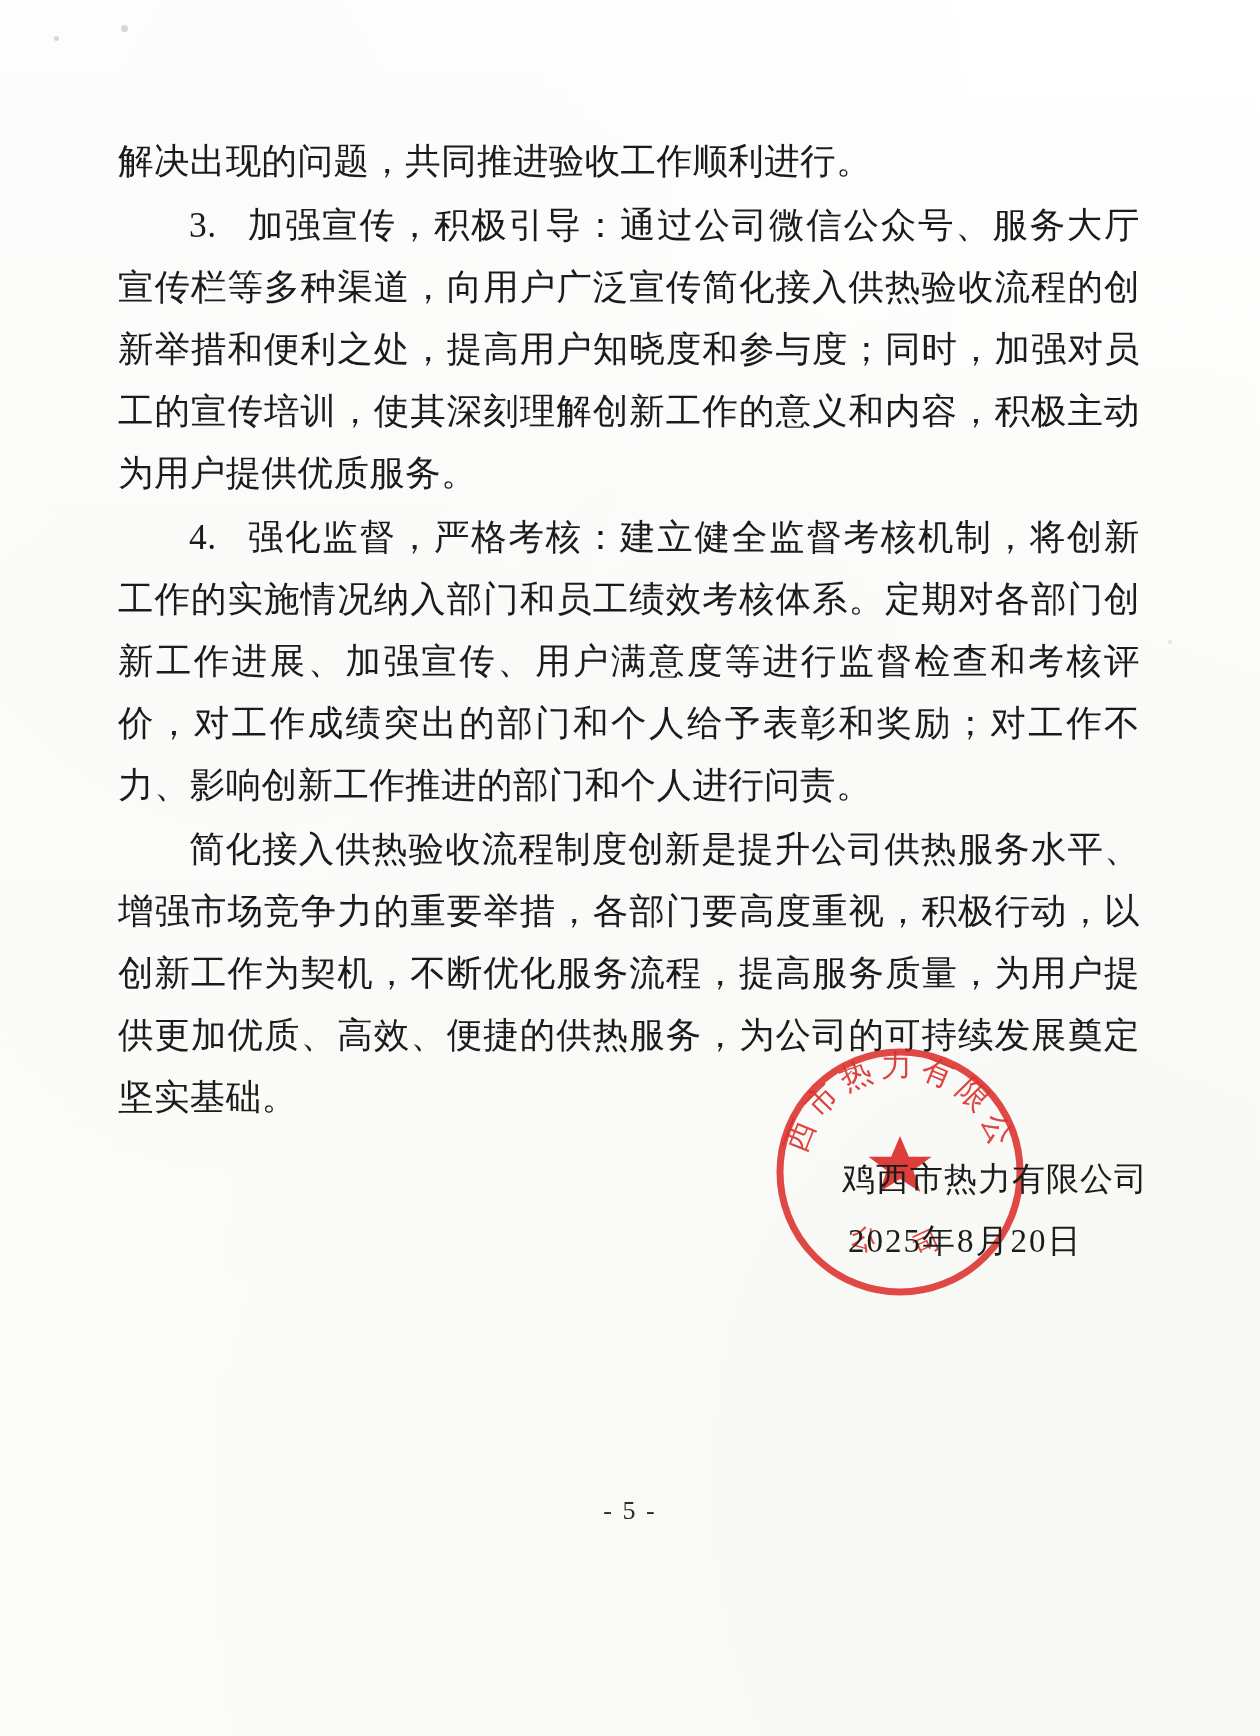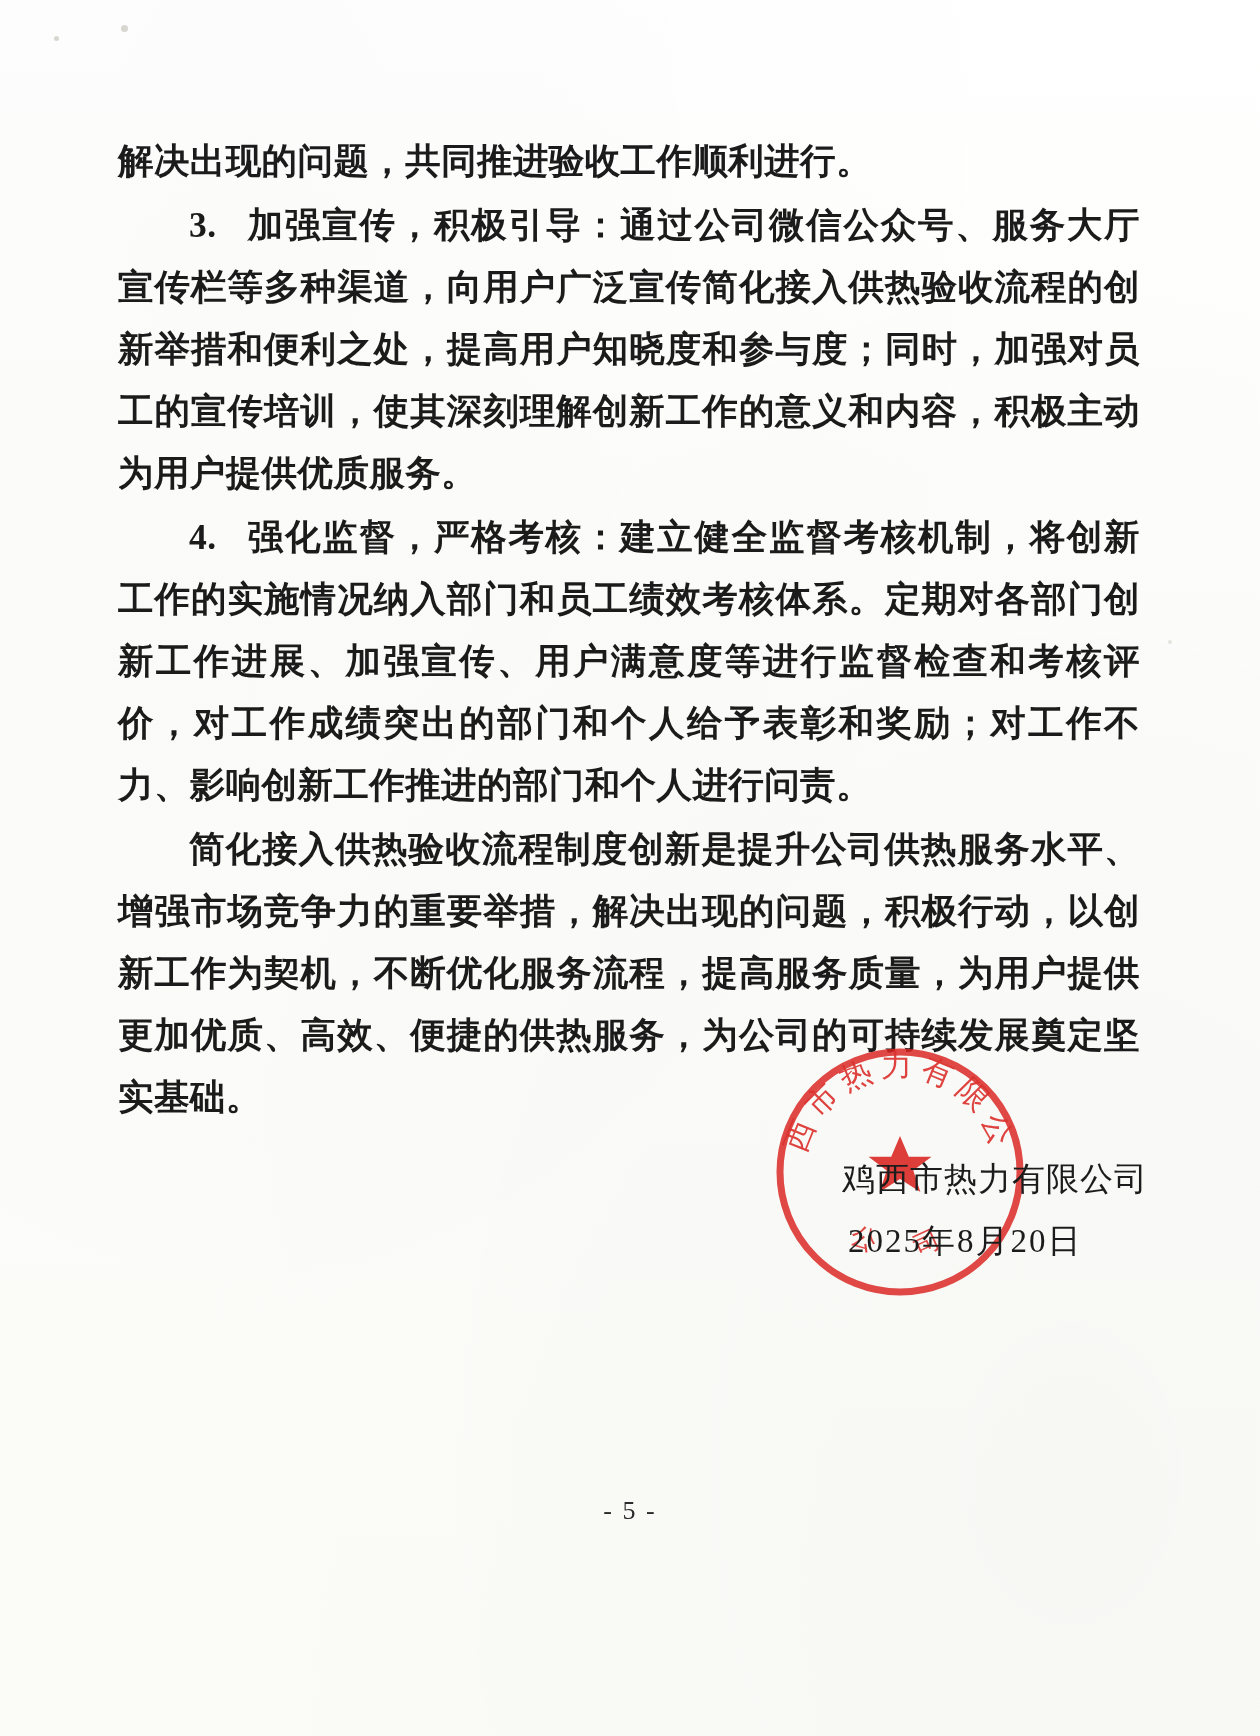--- a/index.html
+++ b/index.html
@@ -40,21 +40,20 @@
     font-family: "Liberation Serif", serif;
     font-size: 35.5px;
     line-height: 62px;
     color: #1b1b1b;
     letter-spacing: 0.4px;
     text-align: justify;
   }
   .para {
     margin: 0 0 2px 0;
     text-indent: 0;
-    font-weight: bold;
   }
   .para.indent {
     text-indent: 71px;
   }
   .para.num {
     text-indent: 0;
   }
   .numlabel {
     display: inline-block;
     padding-left: 71px;
@@ -118,21 +117,21 @@
 
     <p class="para num">
       <span class="numlabel"><span>3.</span><span class="gap"></span></span><span>加强宣传，积极引导：通过公司微信公众号、服务大厅宣传栏等多种渠道，向用户广泛宣传简化接入供热验收流程的创新举措和便利之处，提高用户知晓度和参与度；同时，加强对员工的宣传培训，使其深刻理解创新工作的意义和内容，积极主动为用户提供优质服务。</span>
     </p>
 
     <p class="para num">
       <span class="numlabel"><span>4.</span><span class="gap"></span></span><span>强化监督，严格考核：建立健全监督考核机制，将创新工作的实施情况纳入部门和员工绩效考核体系。定期对各部门创新工作进展、加强宣传、用户满意度等进行监督检查和考核评价，对工作成绩突出的部门和个人给予表彰和奖励；对工作不力、影响创新工作推进的部门和个人进行问责。</span>
     </p>
 
     <p class="para indent">
-      <span>简化接入供热验收流程制度创新是提升公司供热服务水平、增强市场竞争力的重要举措，解决出现的问题，积极行动，以创新工作为契机，不断优化服务流程，提高服务质量，为用户提供更加优质、高效、便捷的供热服务，为公司的可持续发展奠定坚实基础。</span>
+      <span>简化接入供热验收流程制度创新是提升公司供热服务水平、增强市场竞争力的重要举措，各部门要高度重视，积极行动，以创新工作为契机，不断优化服务流程，提高服务质量，为用户提供更加优质、高效、便捷的供热服务，为公司的可持续发展奠定坚实基础。</span>
     </p>
 
   </div>
 
   <div class="signature">
     <div class="sig-line">鸡西市热力有限公司</div>
     <div class="sig-line sig-date">2025年8月20日</div>
   </div>
 
   <svg class="stamp" viewBox="0 0 256 256" xmlns="http://www.w3.org/2000/svg">

